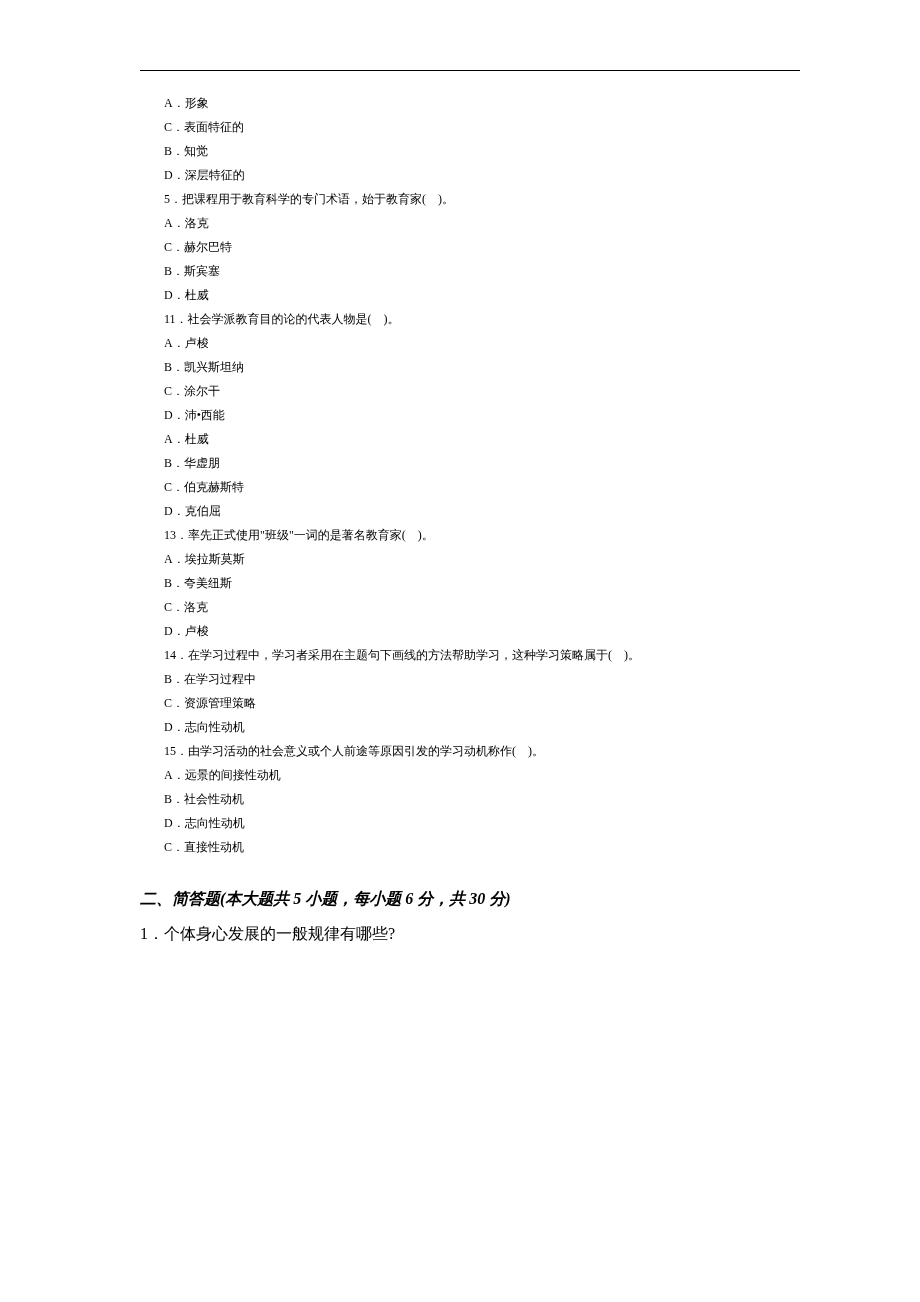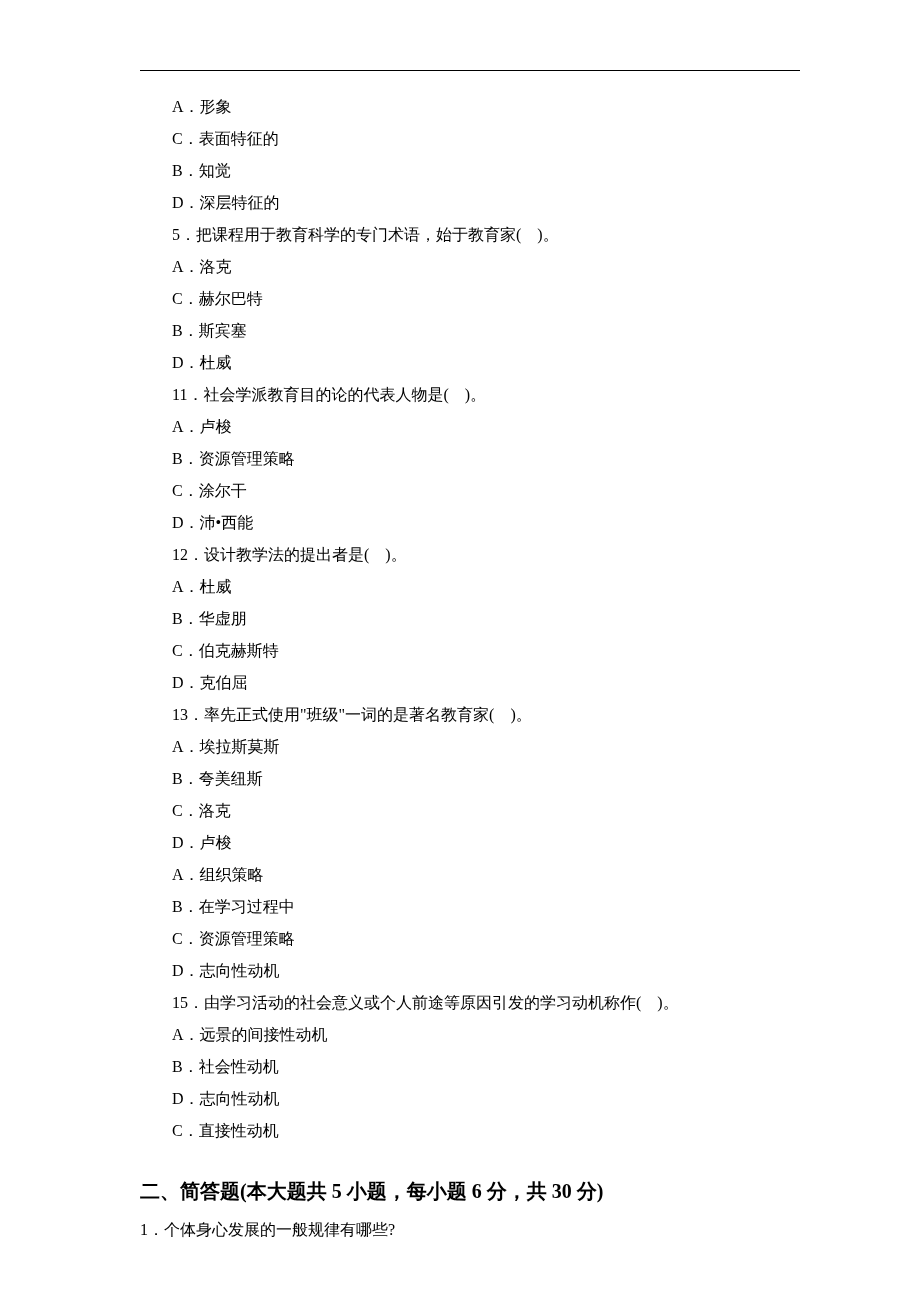--- a/index.html
+++ b/index.html
@@ -14,27 +14,28 @@
     .page {
       padding: 70px 120px 60px 140px;
     }
     .separator {
       border-top: 1px solid #000;
       margin-bottom: 20px;
     }
     .question-line, .option-line, .short-line {
       line-height: 2.0;
       text-indent: 2em;
-      font-size: 16px;
+      font-size: 12px;
     }
     .section-header {
       font-weight: bold;
       line-height: 2.0;
       margin-top: 24px;
-      font-size: 20px;
+      font-size: 16px;
+      font-style: italic;
     }
     .short-question {
       line-height: 2.4;
       font-size: 16px;
     }
   </style>
 </head>
 <body>
 
 <div class="page">
@@ -48,34 +49,33 @@
     </div>
 
   <div id="questions-block">
       <div class="question-line">5．把课程用于教育科学的专门术语，始于教育家(　)。</div>
       <div class="option-line">A．洛克</div>
       <div class="option-line">C．赫尔巴特</div>
       <div class="option-line">B．斯宾塞</div>
       <div class="option-line">D．杜威</div>
       <div class="question-line">11．社会学派教育目的论的代表人物是(　)。</div>
       <div class="option-line">A．卢梭</div>
-      <div class="option-line">B．资源管理策略</div>
+      <div class="option-line">B．凯兴斯坦纳</div>
       <div class="option-line">C．涂尔干</div>
       <div class="option-line">D．沛•西能</div>
-      <div class="question-line">12．设计教学法的提出者是(　)。</div>
       <div class="option-line">A．杜威</div>
       <div class="option-line">B．华虚朋</div>
       <div class="option-line">C．伯克赫斯特</div>
       <div class="option-line">D．克伯屈</div>
       <div class="question-line">13．率先正式使用"班级"一词的是著名教育家(　)。</div>
       <div class="option-line">A．埃拉斯莫斯</div>
       <div class="option-line">B．夸美纽斯</div>
       <div class="option-line">C．洛克</div>
       <div class="option-line">D．卢梭</div>
-      <div class="option-line">A．组织策略</div>
+      <div class="question-line">14．在学习过程中，学习者采用在主题句下画线的方法帮助学习，这种学习策略属于(　)。</div>
       <div class="option-line">B．在学习过程中</div>
       <div class="option-line">C．资源管理策略</div>
       <div class="option-line">D．志向性动机</div>
       <div class="question-line">15．由学习活动的社会意义或个人前途等原因引发的学习动机称作(　)。</div>
       <div class="option-line">A．远景的间接性动机</div>
       <div class="option-line">B．社会性动机</div>
       <div class="option-line">D．志向性动机</div>
       <div class="option-line">C．直接性动机</div>
     </div>
 

